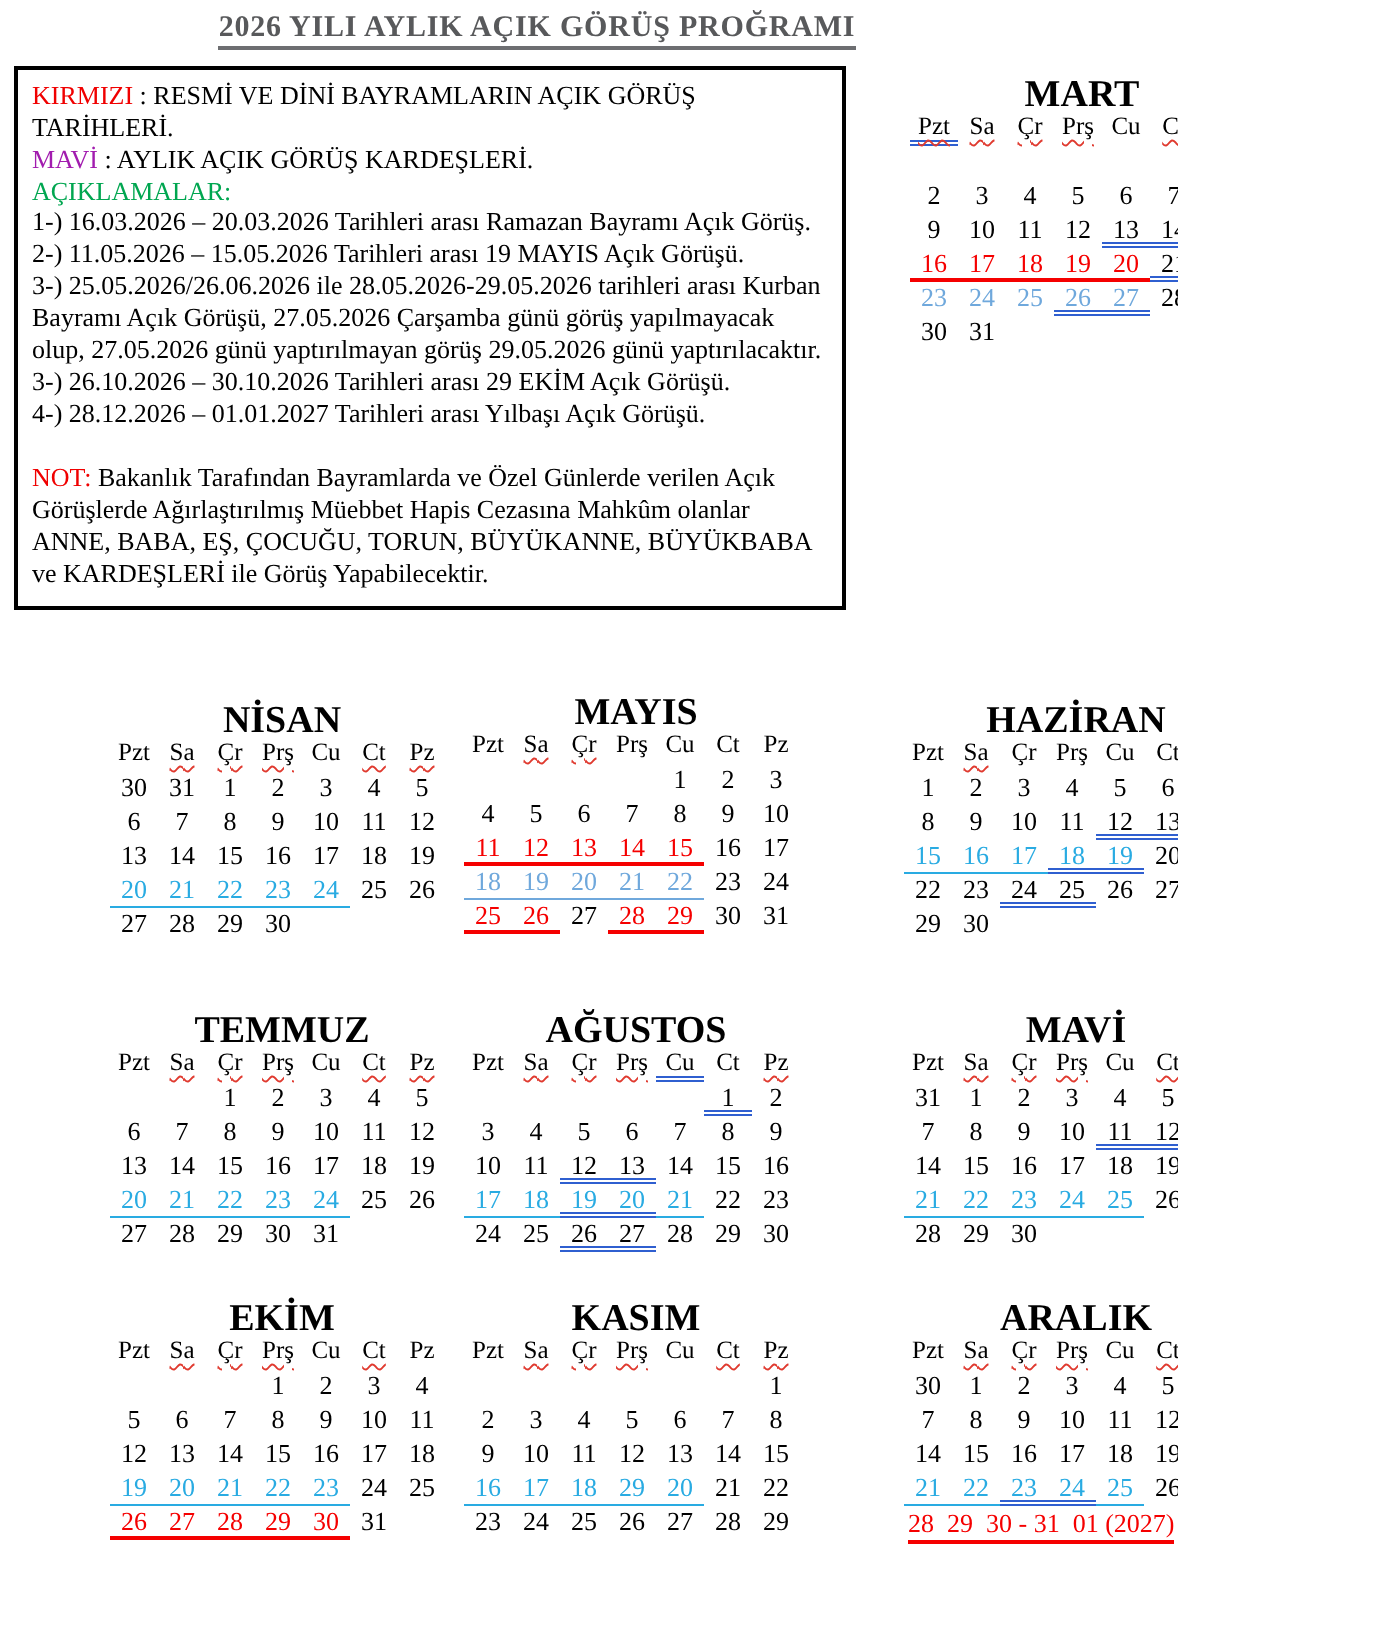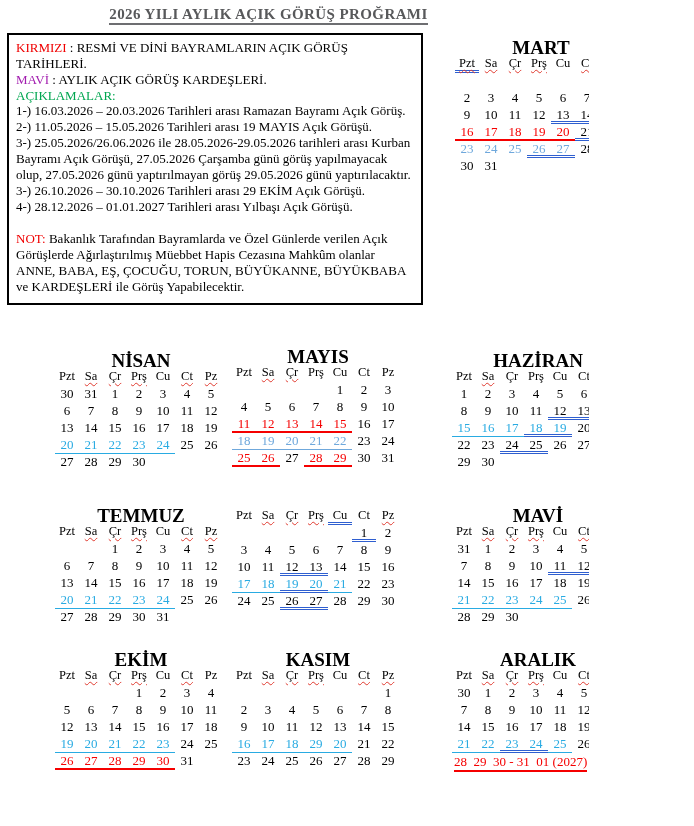--- a/index.html
+++ b/index.html
@@ -360,20 +360,21 @@
           <span class="cell">27</span>
           <span class="cell">28</span>
           <span class="cell">29</span>
           <span class="cell">30</span>
           <span class="cell">31</span>
           <span class="cell"></span>
           <span class="cell"></span>
         </div>
       </div>
       <div class="month m5">
+        <div class="mtitle">AĞUSTOS</div>
         <div class="mrow hdr">
           <span class="cell ">Pzt</span>
           <span class="cell sq">Sa</span>
           <span class="cell sq">Çr</span>
           <span class="cell sq">Prş</span>
           <span class="cell dbl">Cu</span>
           <span class="cell ">Ct</span>
           <span class="cell sq">Pz</span>
         </div>
         <div class="mrow">

